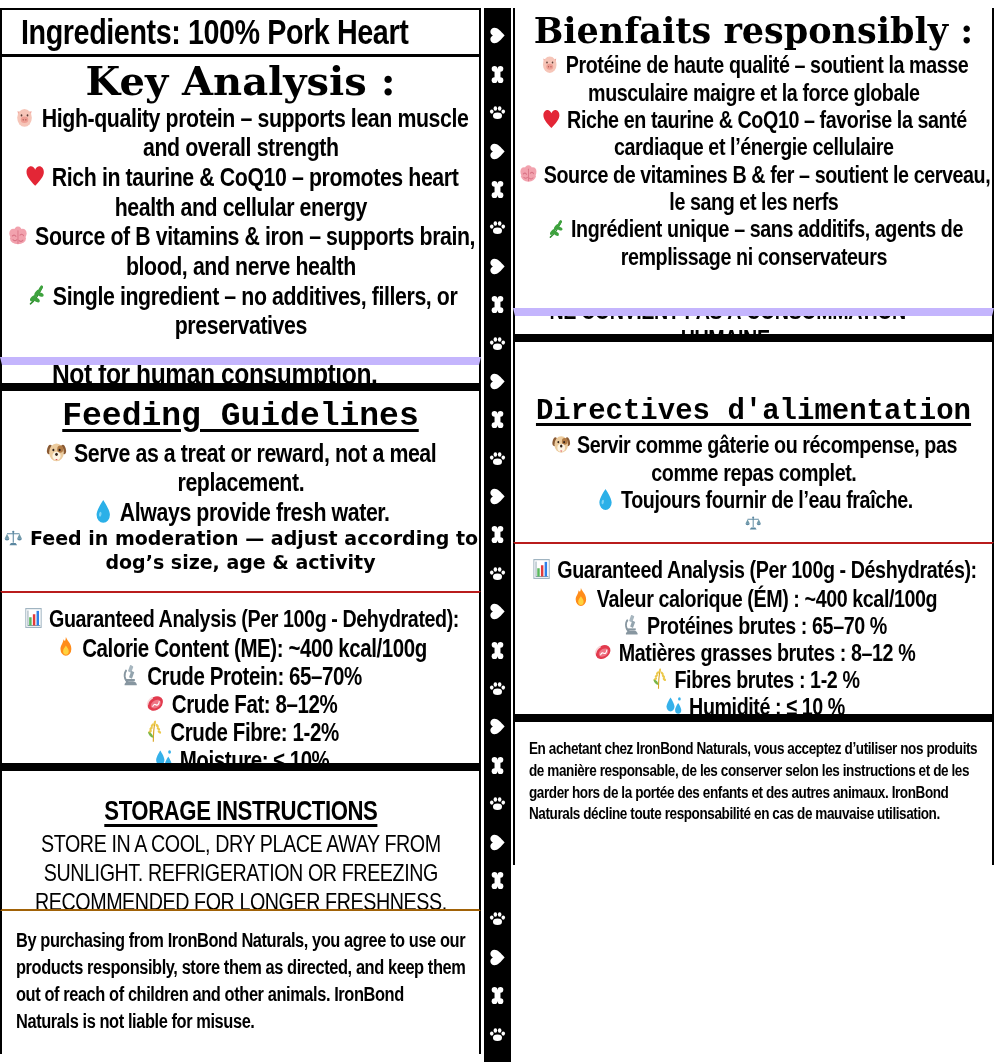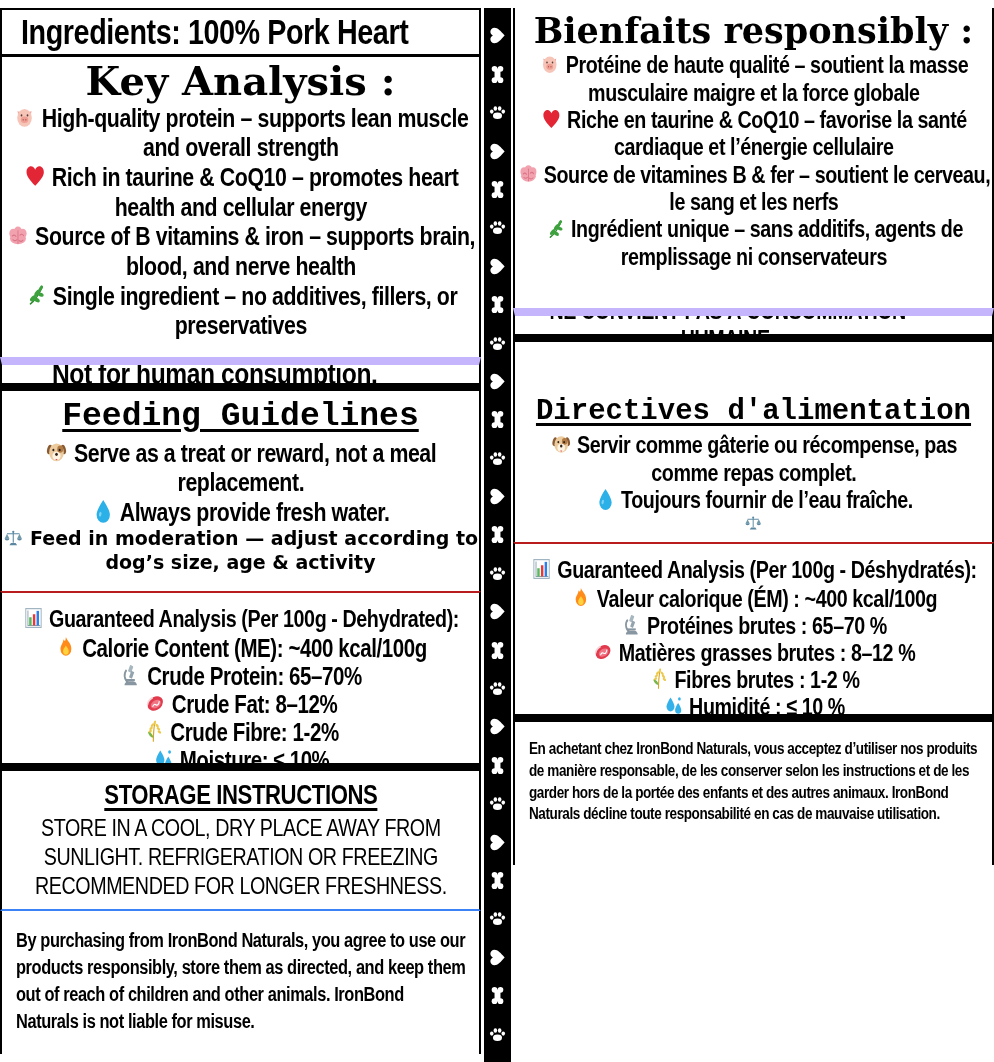--- a/index.html
+++ b/index.html
@@ -21,21 +21,21 @@
     box-sizing:border-box;border-left:2px solid #000;border-right:2px solid #000;
     overflow:hidden;text-align:center;
   }
   .sec.ingredients{height:49px;border-top:2px solid #000;border-bottom:3px solid #000;
     display:flex;align-items:center;justify-content:center;}
   .sec.benefits{height:300px;padding-top:2px;}
   .sec.warning{height:34px;border-top:8px solid #c4b5fd;border-bottom:8px solid #000;
     display:flex;align-items:center;justify-content:center;}
   .sec.feeding{height:200px;padding-top:4px;}
   .sec.analysis{height:180px;border-top:2px solid #b91c1c;border-bottom:8px solid #000;padding-top:12px;}
-  .sec.storage{height:140px;border-bottom:2px solid #3b82f6;padding-top:8px;}
+  .sec.storage{height:140px;border-bottom:2px solid #a16207;padding-top:24px;}
   .sec.disclaimer{height:143px;text-align:left;padding:16px 12px 0 14px;}
   
   p{margin:0;}
   .cond{font-weight:bold;letter-spacing:-0.5px;}
   .slab{font-family:"DejaVu Serif",serif;font-weight:bold;}
   .alt{font-family:"DejaVu Sans",sans-serif;font-weight:bold;letter-spacing:0;}
   
   .sq{display:block;width:121.95%;margin-left:-10.975%;transform:scaleX(0.82);}
   .sqL{display:block;width:121.95%;transform:scaleX(0.82);transform-origin:0 0;}
   .emoji{width:1.08em;height:1em;vertical-align:-0.13em;}

